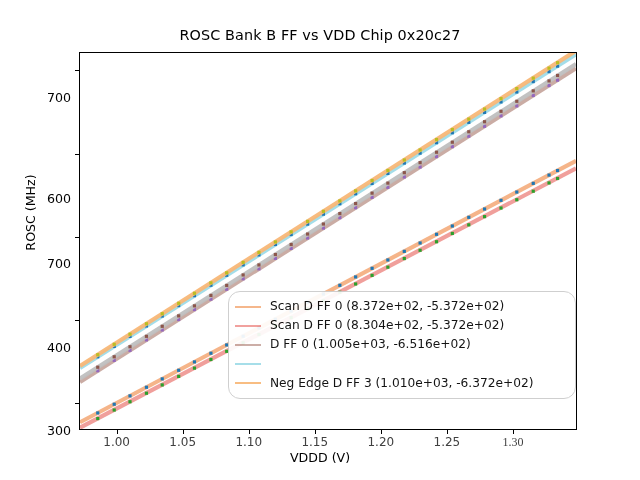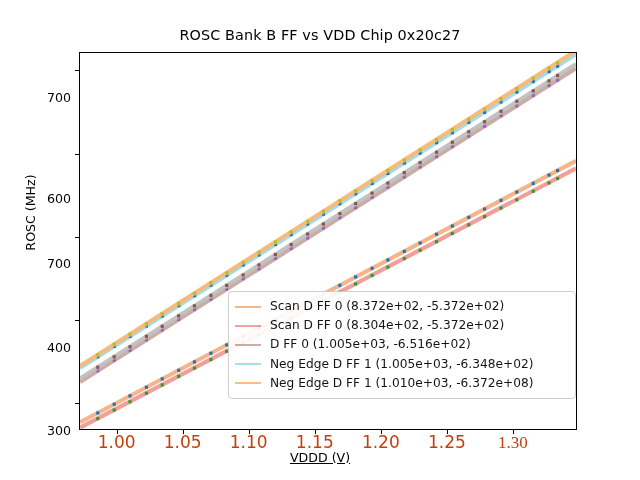--- a/index.html
+++ b/index.html
@@ -22,38 +22,38 @@
   }
   #svg-layer{position:absolute;left:0;top:0;width:100%;height:100%;}
   .ytl{
     position:absolute;width:52px;text-align:right;
     font-size:12.6px;color:#000000;line-height:12px;margin-top:28px;
   }
   .ytick-mark{position:absolute;width:4px;height:1.1px;background:#000;}
 
   .xtl{
     position:absolute;width:60px;text-align:center;
-    font-size:17px;color:#c2410c;line-height:13px;
+    font-size:12px;color:#404040;line-height:13px;
   }
   .xtick-mark{position:absolute;width:1.1px;height:4px;background:#000;}
 
   #xlabel{
     position:absolute;left:0;top:450px;width:640px;text-align:center;
-    font-size:12.6px;color:#000000;text-decoration:underline;
+    font-size:12.6px;color:#000000;
   }
   #ylabel{
     position:absolute;left:-40px;top:205px;width:140px;text-align:center;
     font-size:12.6px;color:#000000;
     transform:rotate(-90deg);transform-origin:center center;
   }
 
   
   #legend{
     position:absolute;left:228px;top:291px;width:348px;
-    background:#ffffff;border:0.9px solid #cccccc;border-radius:4px;
+    background:#ffffff;border:0.9px solid #cccccc;border-radius:12px;
     box-sizing:border-box;padding:5px 7px 5px 6px;
     opacity:0.92;
   }
   .legend-row{
     display:flex;align-items:center;height:19.2px;
   }
   .legend-swatch{
     width:26px;height:0;border-top-width:2.2px;border-top-style:solid;
     margin-right:9px;flex:0 0 26px;
   }
@@ -313,21 +313,20 @@
       <div class="legend-row">
         <span class="legend-swatch" style="border-top-color: rgb(240, 154, 150);"></span>
         <span class="legend-text">Scan D FF 0 (8.304e+02, -5.372e+02)</span>
       </div>
       <div class="legend-row">
         <span class="legend-swatch" style="border-top-color: rgb(200, 168, 160);"></span>
         <span class="legend-text">D FF 0 (1.005e+03, -6.516e+02)</span>
       </div>
       <div class="legend-row">
         <span class="legend-swatch" style="border-top-color: rgb(159, 220, 232);"></span>
-        <span class="legend-text">Neg Edge D FF 1 (1.005e+03, -6.348e+02)</span>
       </div>
       <div class="legend-row">
         <span class="legend-swatch" style="border-top-color: rgb(248, 184, 120);"></span>
-        <span class="legend-text">Neg Edge D FF 1 (1.010e+03, -6.372e+08)</span>
+        <span class="legend-text">Neg Edge D FF 3 (1.010e+03, -6.372e+02)</span>
       </div>
     </div>
 
 </div>
 
 </body></html>

